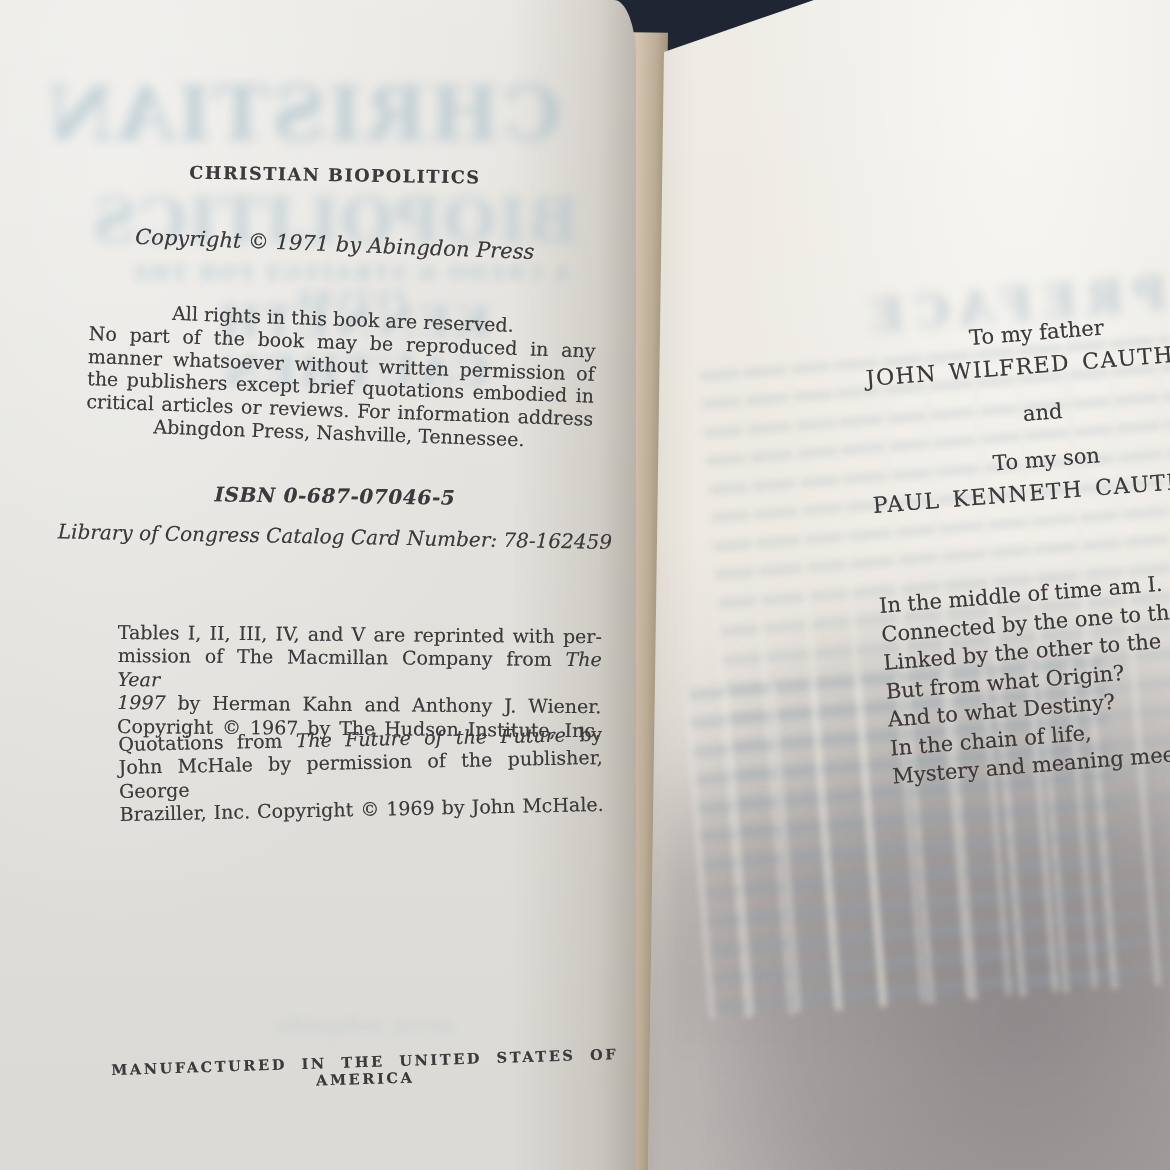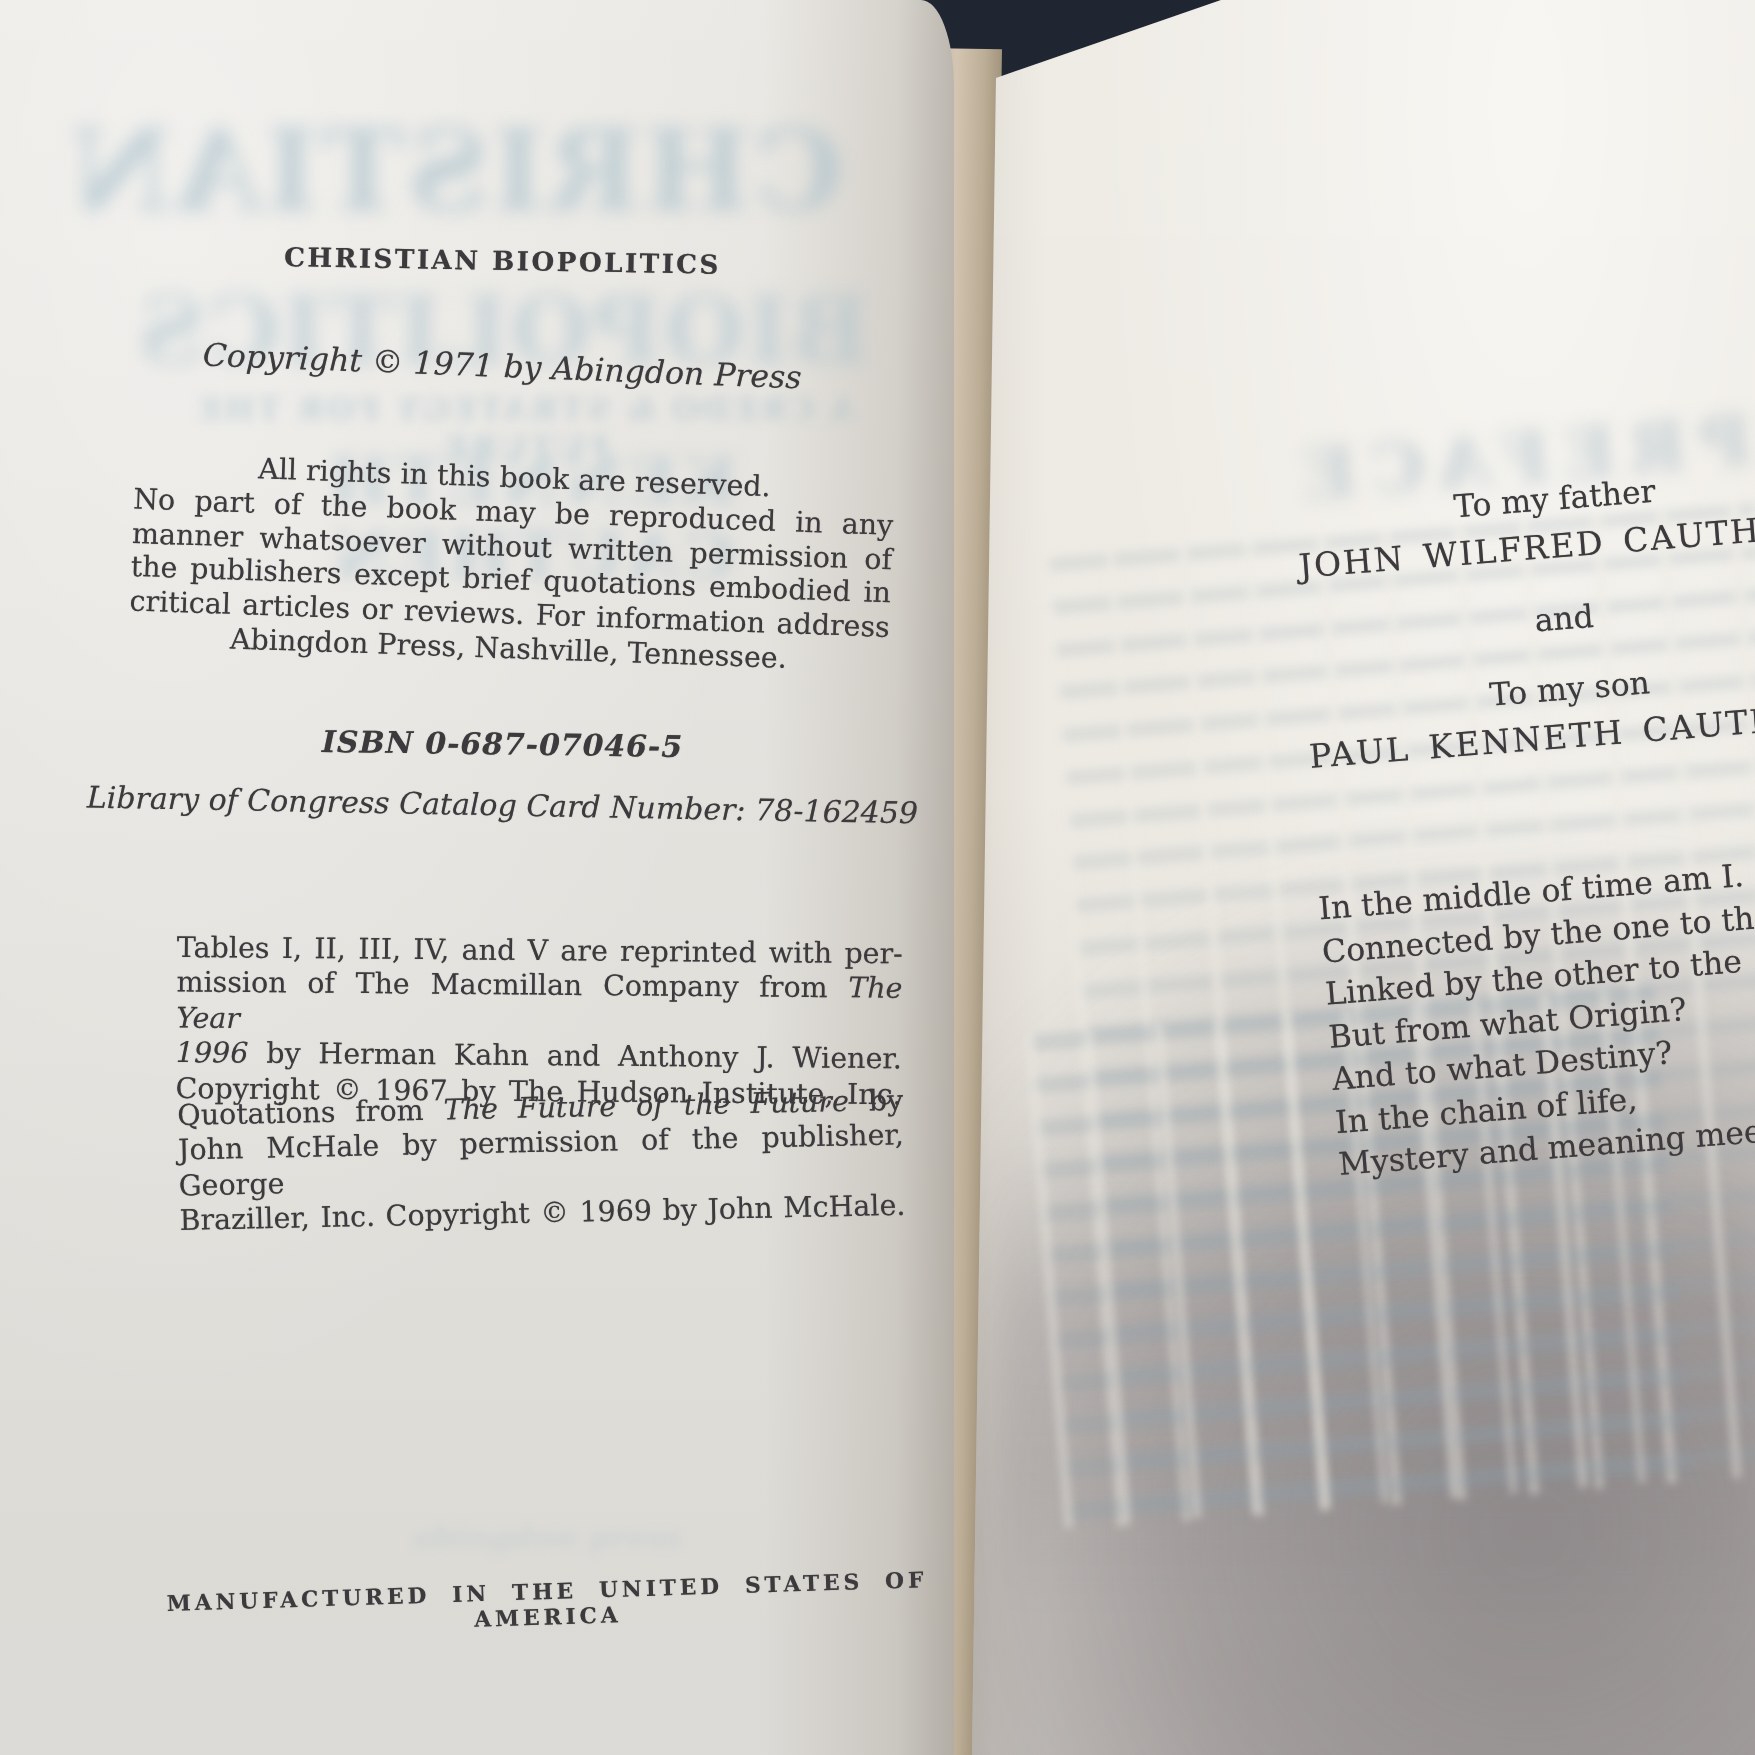--- a/index.html
+++ b/index.html
@@ -144,21 +144,21 @@
         <div class="tline al-j"><span>manner whatsoever without written permission of</span></div>
         <div class="tline al-j"><span>the publishers except brief quotations embodied in</span></div>
         <div class="tline al-j"><span>critical articles or reviews. For information address</span></div>
         <div class="tline al-c"><span>Abingdon Press, Nashville, Tennessee.</span></div>
       </div>
     <div class="blk ink lp-isbn">ISBN 0-687-07046-5</div>
     <div class="blk ink lp-loc">Library of Congress Catalog Card Number: 78-162459</div>
     <div class="blk ink lp-tables">
         <div class="tline al-j"><span>Tables I, II, III, IV, and V are reprinted with per-</span></div>
         <div class="tline al-j"><span>mission of The Macmillan Company from </span><span class="it">The Year</span></div>
-        <div class="tline al-j"><span class="it">1996</span><span> by Herman Kahn and Anthony J. Wiener.</span></div>
+        <div class="tline al-j"><span class="it">1997</span><span> by Herman Kahn and Anthony J. Wiener.</span></div>
         <div class="tline al-j"><span>Copyright © 1967 by The Hudson Institute, Inc.</span></div>
       </div>
     <div class="blk ink lp-quot">
         <div class="tline al-j"><span>Quotations from </span><span class="it">The Future of the Future</span><span> by</span></div>
         <div class="tline al-j"><span>John McHale by permission of the publisher, George</span></div>
         <div class="tline al-j"><span>Braziller, Inc. Copyright © 1969 by John McHale.</span></div>
       </div>
     <div class="blk ink lp-manufactured">MANUFACTURED IN THE UNITED STATES OF AMERICA</div>
   </div>
 

